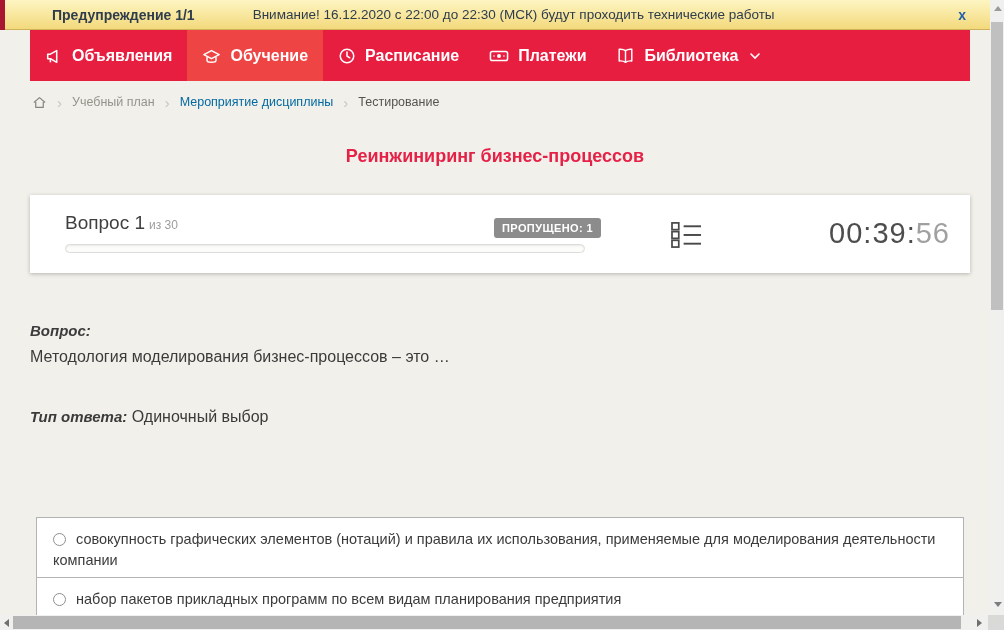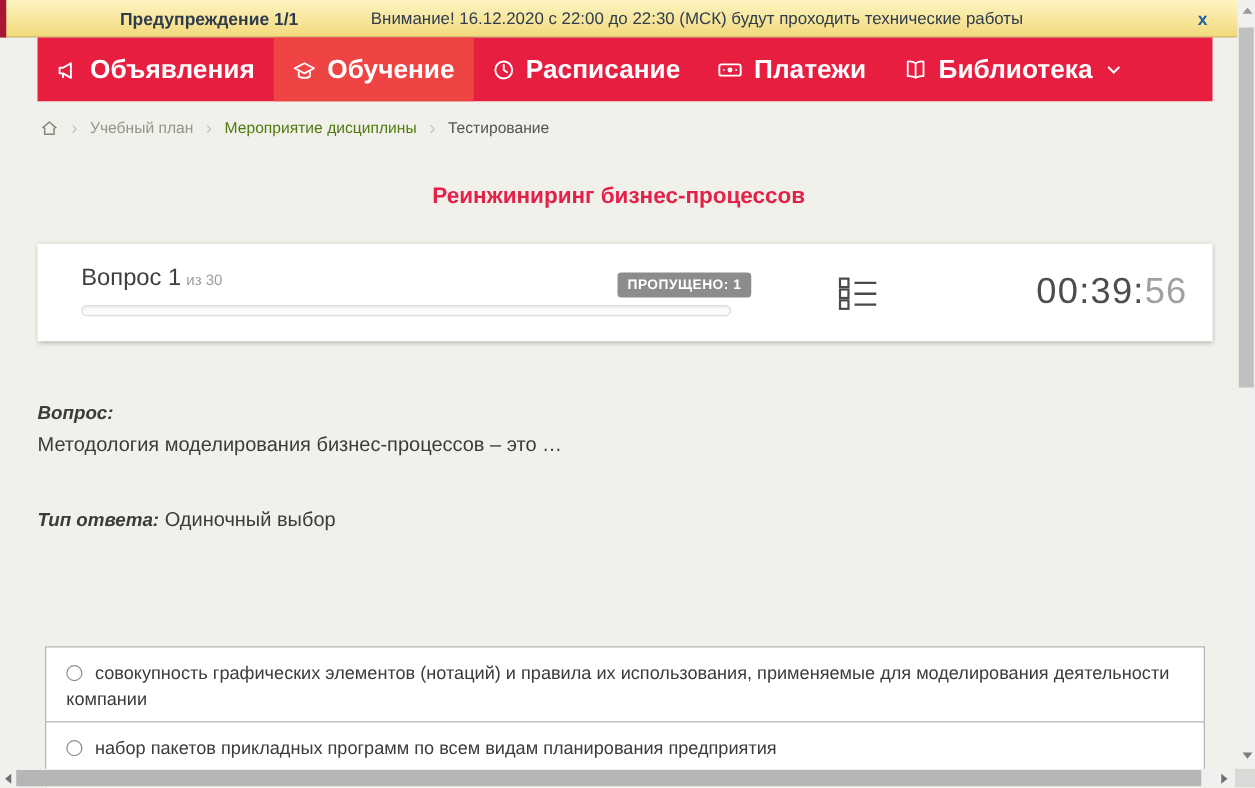--- a/index.html
+++ b/index.html
@@ -4,50 +4,50 @@
 <style>
   * { margin:0; padding:0; box-sizing:border-box; }
   html,body { width:1004px; height:630px; overflow:hidden; }
   body { font-family:"Liberation Sans", sans-serif; background:#f1f0ea; position:relative; }
 
   
   .warnbar{
     position:absolute; top:0; left:0; width:990px; height:30px;
     background:linear-gradient(#fdf5c2,#f3d97c);
     border-bottom:1px solid #cdb25a;
-    display:flex; align-items:center;padding-left:44px;
+    display:flex; align-items:center;
   }
   .warn-strip{ position:absolute; left:0; top:0; width:5px; height:30px; background:#a81631; }
   .warn-label{ margin-left:52px; font-size:14px; font-weight:bold; color:#2e3c4c; }
   .warn-msg{ margin-left:58px; font-size:13.5px; color:#2e3c4c; }
   .warn-close{ margin-left:auto; margin-right:24px; font-size:14px; font-weight:bold; color:#1f5fa9; cursor:pointer; }
 
   
   .navbar{
     position:absolute; top:30px; left:30px; width:940px; height:51px;
     background:#e81e41; display:flex; align-items:stretch;
   }
   .nav-item{
     display:flex; align-items:center; gap:9px; padding:0 15px;
-    color:#fff; font-size:21px; font-weight:bold; cursor:pointer; white-space:nowrap;
+    color:#fff; font-size:16px; font-weight:bold; cursor:pointer; white-space:nowrap;
   }
   .nav-item.active{ background:#ef4444; }
   .nav-icon{ display:flex; align-items:center; }
   .nav-icon svg{ display:block; }
   .nav-caret{ display:flex; align-items:center; margin-left:2px; }
 
   
   .breadcrumb{
     position:absolute; top:90px; left:32px; height:24px;
     display:flex; align-items:center; gap:10px; font-size:12.5px;
   }
   .crumb-home{ display:flex; align-items:center; cursor:pointer; }
   .crumb-sep{ color:#c6c6bd; font-size:15px; line-height:1; }
   .crumb-link{ color:#94948c; cursor:pointer; }
-  .crumb-link.lighter{ color:#4d7c0f; }
+  .crumb-link.lighter{ color:#0369a1; }
   .crumb-current{ color:#55554f; }
 
   
   .page-title{
     position:absolute; top:146px; left:0; width:990px; text-align:center;
     color:#e62148; font-size:18px; font-weight:bold;
   }
 
   
   .qcard{

